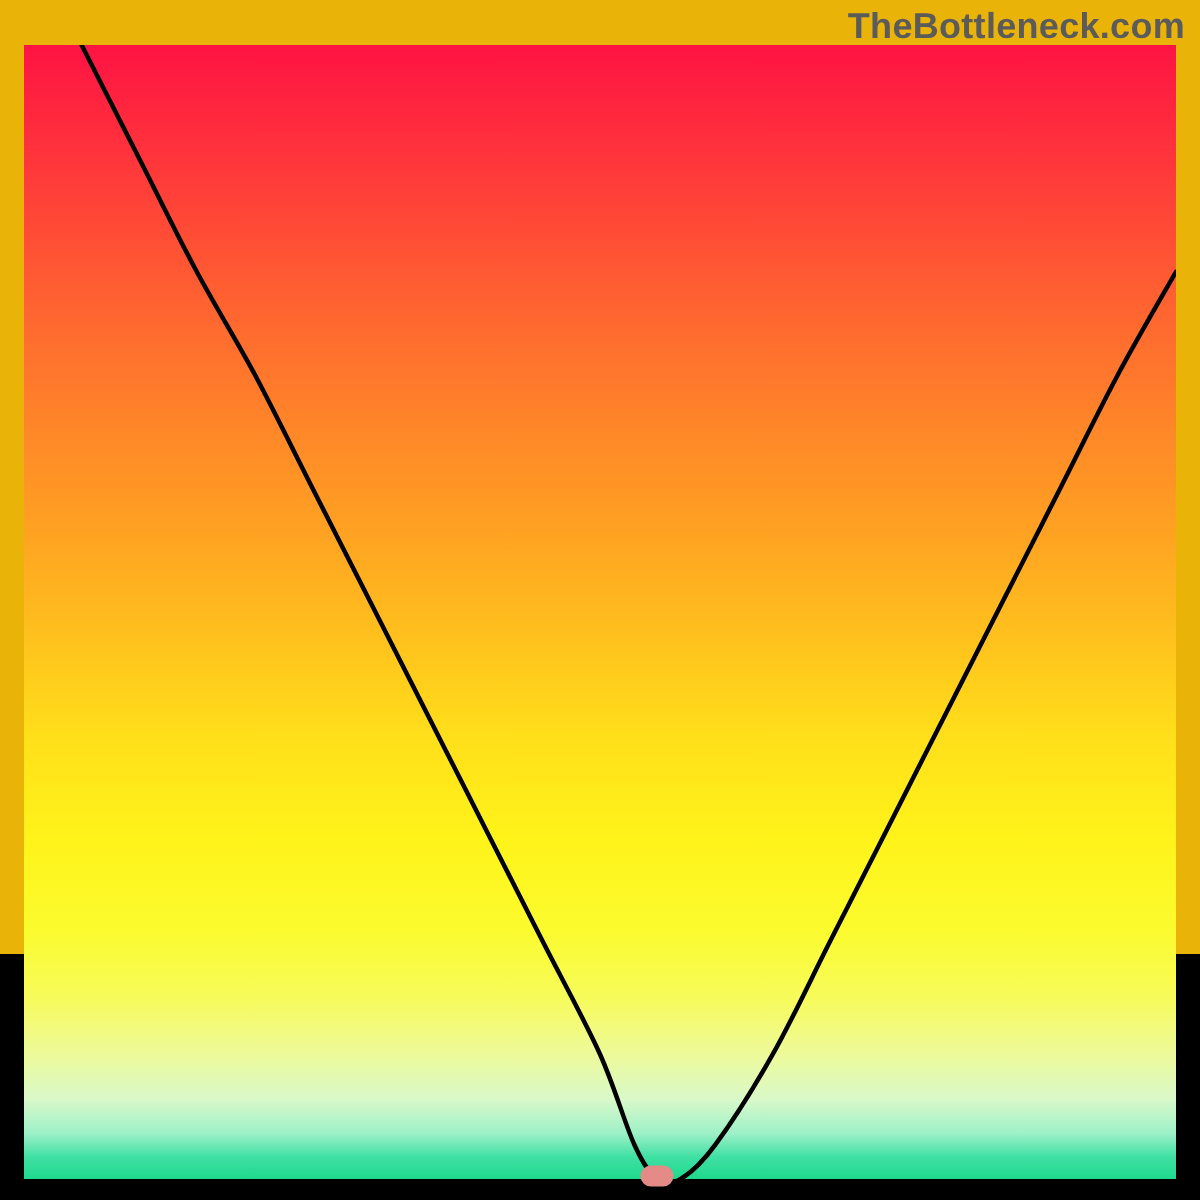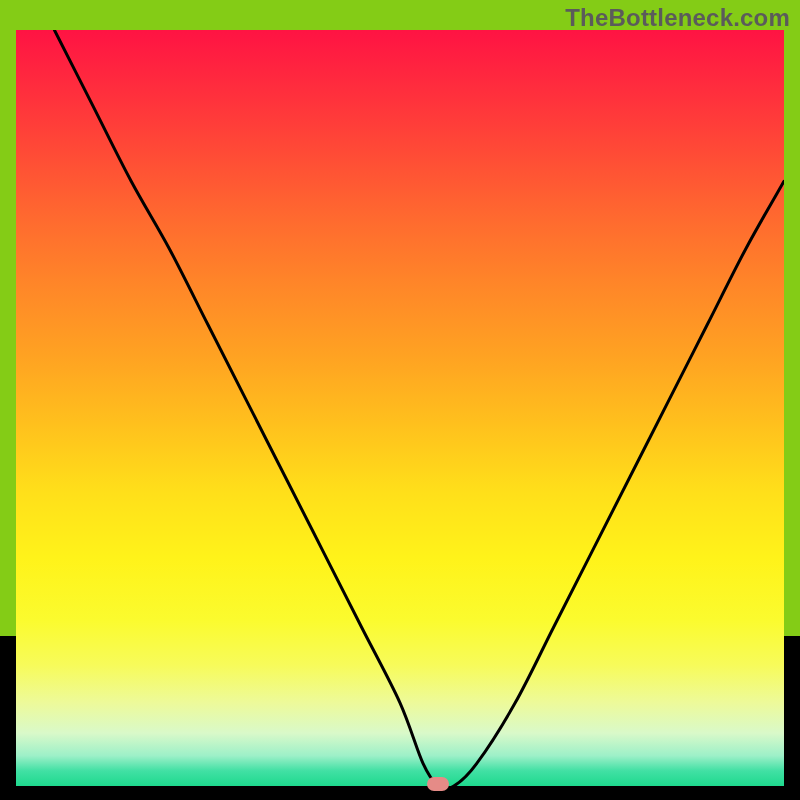--- a/index.html
+++ b/index.html
@@ -8,21 +8,21 @@
     width: 800px;
     height: 800px;
     background: #000;
     overflow: hidden;
     font-family: Arial, Helvetica, sans-serif;
   }
   .frame {
     position: relative;
     width: 800px;
     height: 636px;
-    background: #84cc16;
+    background: #eab308;
   }
   .watermark {
     position: absolute;
     top: 4px;
     right: 10px;
     color: #5b5b5b;
     font-size: 24px;
     font-weight: 600;
     letter-spacing: 0.2px;
     z-index: 4;

